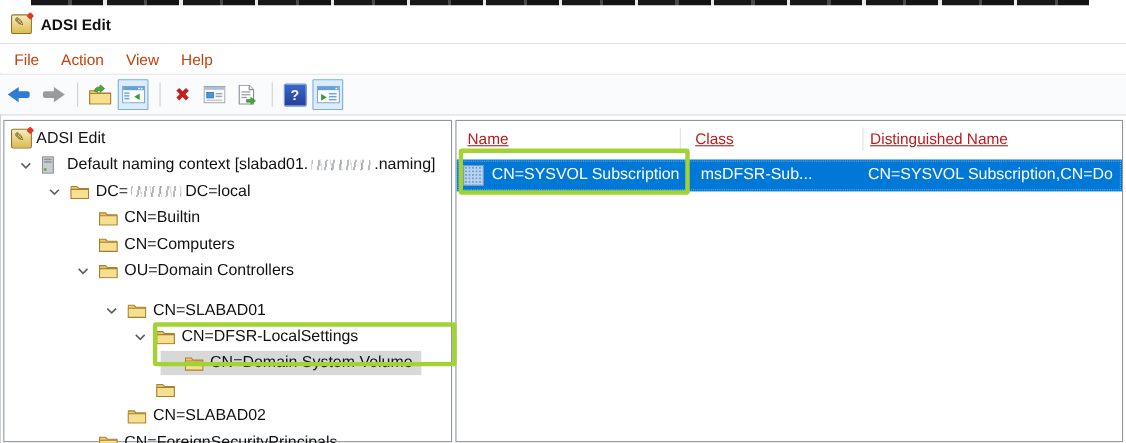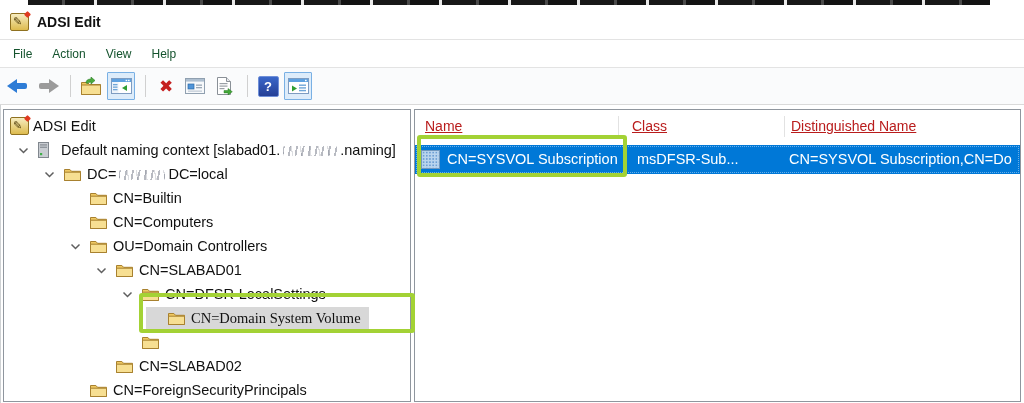--- a/index.html
+++ b/index.html
@@ -14,21 +14,21 @@
   .titlebar .title{margin-left:8px;font-size:14px;font-weight:700;color:#111;}
   .hline{position:absolute;left:0;width:100%;height:1px;background:#e3e3e3;}
   
   .adsi-ico{width:17px;height:16px;margin-left:10px;background:linear-gradient(#f6ecc0,#ddbb4e);
     border:1px solid #8f7120;border-radius:2px;position:relative;display:inline-block;flex:none;}
   .adsi-ico::before{content:"\270E";position:absolute;left:2px;top:0px;font-size:11px;line-height:14px;color:#564310;}
   .adsi-ico::after{content:"";position:absolute;right:-2px;top:-2px;width:5px;height:5px;background:#e03a20;border-radius:1px;transform:rotate(45deg);}
   .adsi-ico.small{margin:0;}
   
   .menubar{position:absolute;left:0;top:40px;width:100%;height:27px;display:flex;align-items:center;background:#fff;padding-left:13px;box-sizing:border-box;}
-  .menu-item{font-size:12px;margin-right:20px;color:#14532d;}
+  .menu-item{font-size:14px;margin-right:20px;color:#c2410c;}
   
   .toolbar{position:absolute;left:0;top:68px;width:100%;height:36px;background:#fafbfc;display:flex;align-items:center;padding-left:5px;box-sizing:border-box;}
   .tb-btn{display:flex;align-items:center;justify-content:center;margin-right:3px;height:26px;min-width:26px;}
   .tb-sel{border:1px solid #79b0e4;background:#ddecfa;border-radius:1px;}
   .tb-sep{width:1px;height:22px;background:#d0d0d0;margin:0 7px;}
   .arr{position:relative;width:23px;height:15px;}
   .arr .head{position:absolute;top:0;width:0;height:0;border:7.5px solid transparent;}
   .arr .stem{position:absolute;top:4.5px;width:11px;height:6px;}
   .arr.back .head{left:0;border-right:10px solid #2e7cd6;border-left:none;}
   .arr.back .stem{left:9px;background:#2e7cd6;border-radius:0 2px 2px 0;}
@@ -244,21 +244,21 @@
             </span>
             <span class="tree-ico">
               <svg width="17" height="13" viewBox="0 0 17 13">
                 <path d="M0.5 1.5h5.4l1.7 1.8h8.9V12.5H0.5z" fill="#efc963" stroke="#a8812f"></path>
                 <path d="M0.5 4.2h16v8.3h-16z" fill="#f7df92" stroke="#a8812f"></path>
               </svg>
             </span>
             <span class="tree-label">OU=Domain Controllers</span>
           </span>
         </div>
-        <div class="tree-row" style="padding-left: 90px;">
+        <div class="tree-row" style="padding-left: 90px; margin-top: 12px;">
           <span class="row-inner">
             <span class="chev-slot">
               <svg width="11" height="11" viewBox="0 0 11 11">
                 <path d="M1.5 3.5 L5.5 7.5 L9.5 3.5" fill="none" stroke="#5f5f5f" stroke-width="1.5"></path>
               </svg>
             </span>
             <span class="tree-ico">
               <svg width="17" height="13" viewBox="0 0 17 13">
                 <path d="M0.5 1.5h5.4l1.7 1.8h8.9V12.5H0.5z" fill="#efc963" stroke="#a8812f"></path>
                 <path d="M0.5 4.2h16v8.3h-16z" fill="#f7df92" stroke="#a8812f"></path>
@@ -276,21 +276,21 @@
             </span>
             <span class="tree-ico">
               <svg width="17" height="13" viewBox="0 0 17 13">
                 <path d="M0.5 1.5h5.4l1.7 1.8h8.9V12.5H0.5z" fill="#efc963" stroke="#a8812f"></path>
                 <path d="M0.5 4.2h16v8.3h-16z" fill="#f7df92" stroke="#a8812f"></path>
               </svg>
             </span>
             <span class="tree-label">CN=DFSR-LocalSettings</span>
           </span>
         </div>
-        <div class="tree-row" style="padding-left: 142px; font-family: Liberation Serif, serif;">
+        <div class="tree-row" style="padding-left: 142px;">
           <span class="row-inner sel">
             <span class="chev-slot"></span>
             <span class="tree-ico">
               <svg width="17" height="13" viewBox="0 0 17 13">
                 <path d="M0.5 1.5h5.4l1.7 1.8h8.9V12.5H0.5z" fill="#efc963" stroke="#a8812f"></path>
                 <path d="M0.5 4.2h16v8.3h-16z" fill="#f7df92" stroke="#a8812f"></path>
               </svg>
             </span>
             <span class="tree-label">CN=Domain System Volume</span>
           </span>

